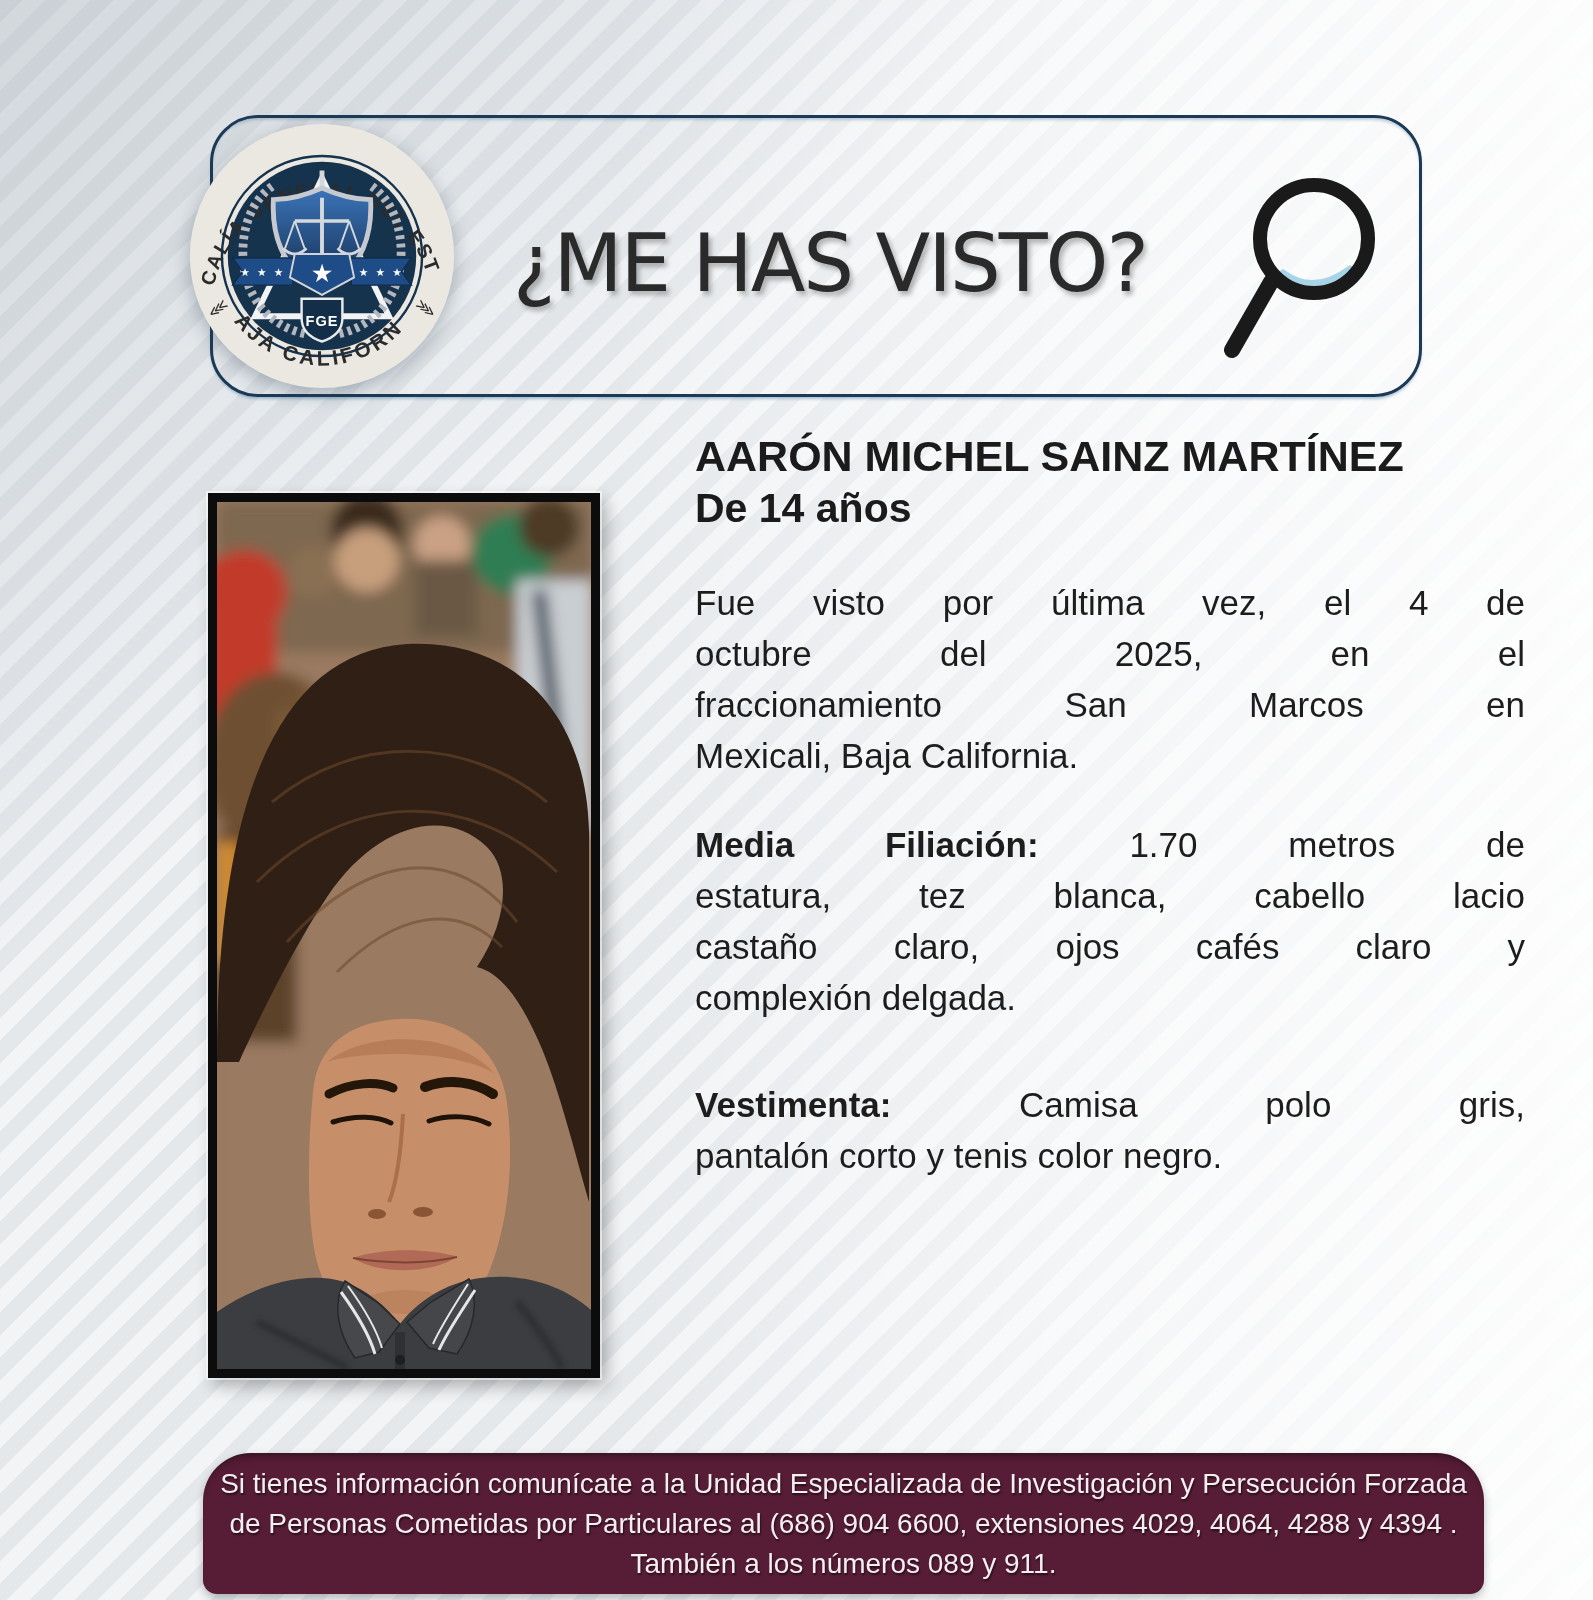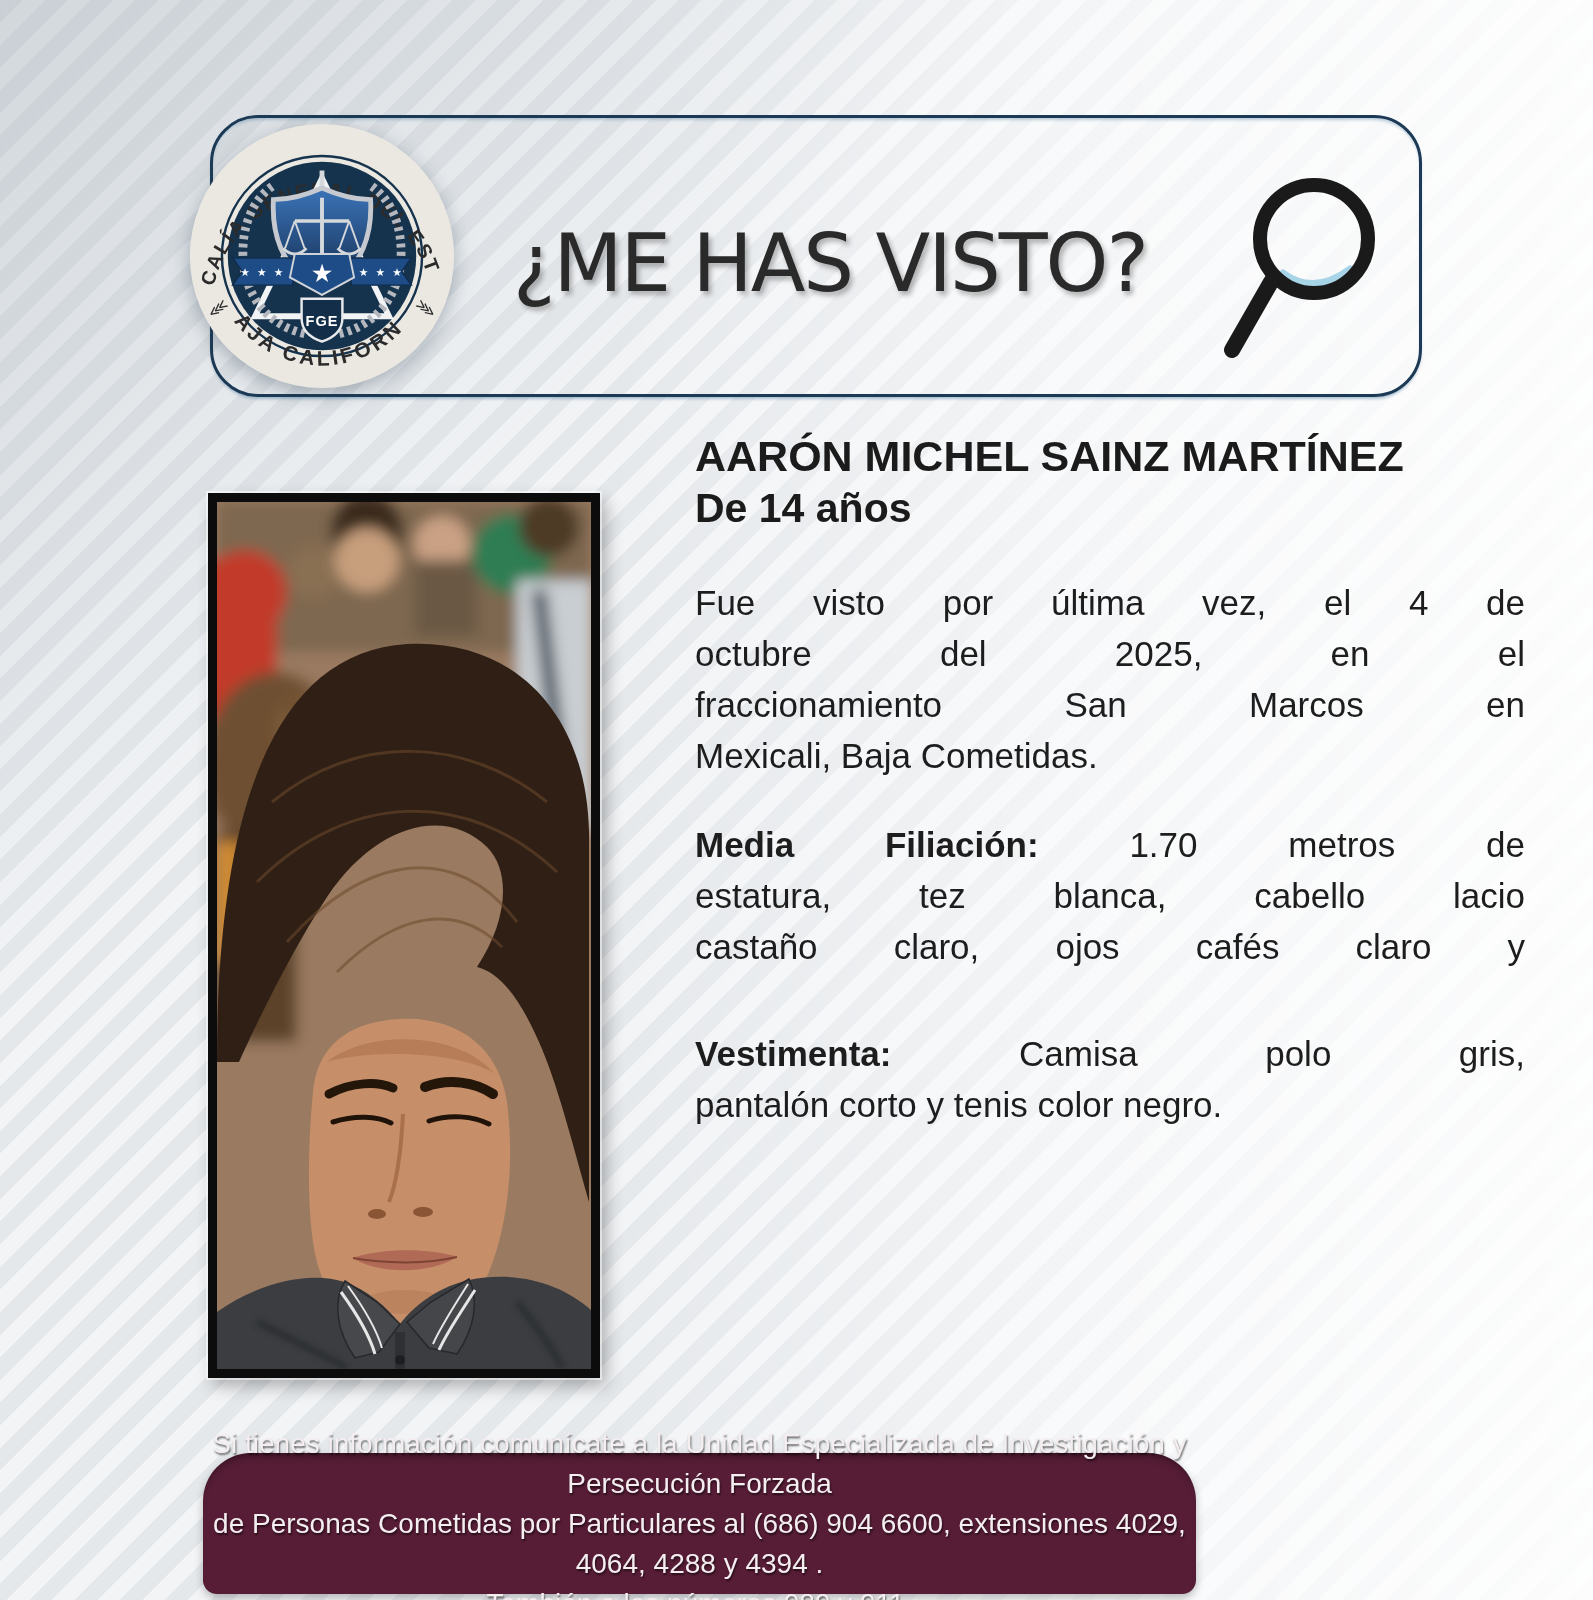--- a/index.html
+++ b/index.html
@@ -59,21 +59,21 @@
   .details .m1{margin-bottom:38px;}
   .details .m2{margin-bottom:56px;}
   .details .m3{margin-bottom:53px;}
   .line{text-align:justify;}
   .line.jl{text-align-last:justify;}
   .line.last{text-align-last:left;}
   .b{font-weight:bold;}
 
   
   .footer{
-    position:absolute;left:203px;top:1453px;width:993px;height:141px;
+    position:absolute;left:203px;top:1453px;width:1281px;height:141px;
     background:#571d36;
     border-radius:48px 48px 14px 14px;
     box-shadow:0 4px 8px rgba(0,0,0,0.25), inset 0 8px 10px -6px rgba(0,0,0,0.45);
     color:#f4eef1;
     display:flex;flex-direction:column;align-items:center;justify-content:center;
     font-size:28px;line-height:40px;text-align:center;
     text-shadow:1px 2px 2px rgba(0,0,0,0.55);
   }
 </style>
 </head>
@@ -236,27 +236,28 @@
     <div class="n1">AARÓN MICHEL SAINZ MARTÍNEZ</div>
     <div class="n2">De 14 años</div>
   </div>
 
   <div class="details">
 
     <div class="para m1">
       <div class="line jl"><span>Fue visto por última vez, el 4 de</span></div>
       <div class="line jl"><span>octubre del 2025, en el</span></div>
       <div class="line jl"><span>fraccionamiento San Marcos en</span></div>
-      <div class="line last"><span>Mexicali, Baja Cometidas.</span></div>
+      <div class="line last"><span>Mexicali, Baja California.</span></div>
     </div>
 
     <div class="para m2">
       <div class="line jl"><span class="b">Media Filiación:</span><span> 1.70 metros de</span></div>
       <div class="line jl"><span>estatura, tez blanca, cabello lacio</span></div>
       <div class="line jl"><span>castaño claro, ojos cafés claro y</span></div>
+      <div class="line last"><span>complexión delgada.</span></div>
     </div>
 
 
     <div class="para">
       <div class="line jl"><span class="b">Vestimenta:</span><span> Camisa polo gris,</span></div>
       <div class="line last"><span>pantalón corto y tenis color negro.</span></div>
     </div>
 
   </div>
 

